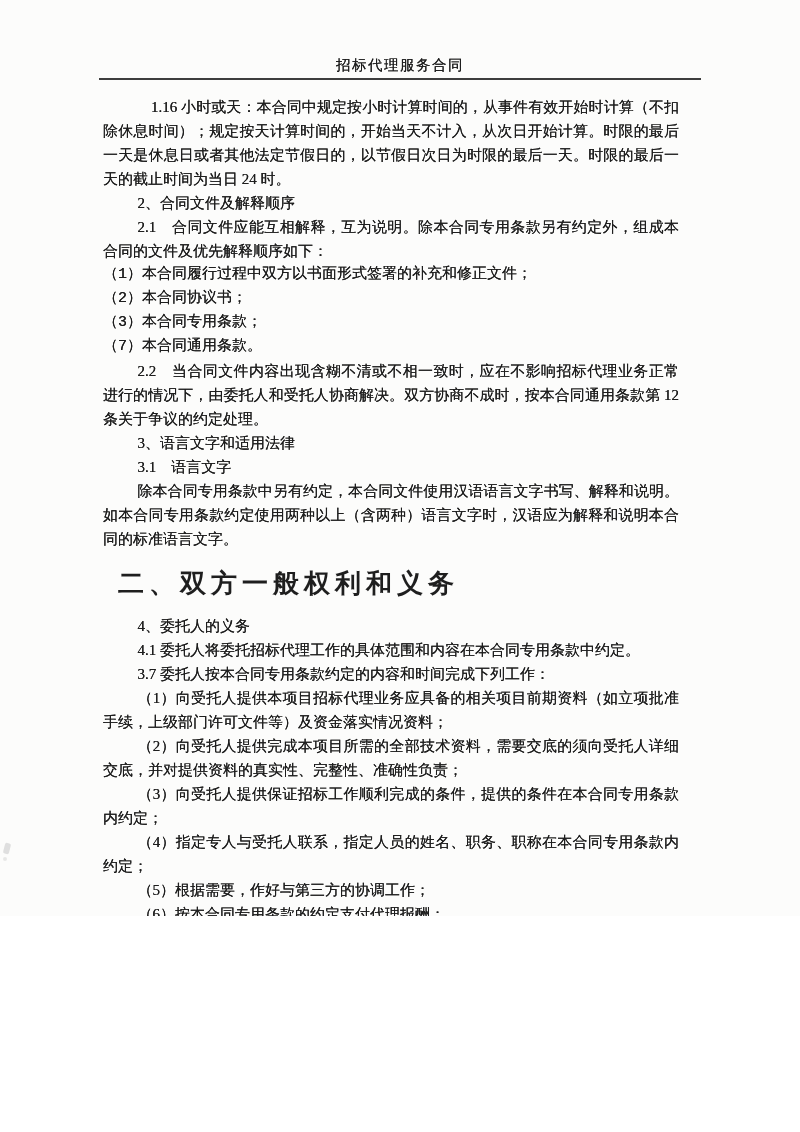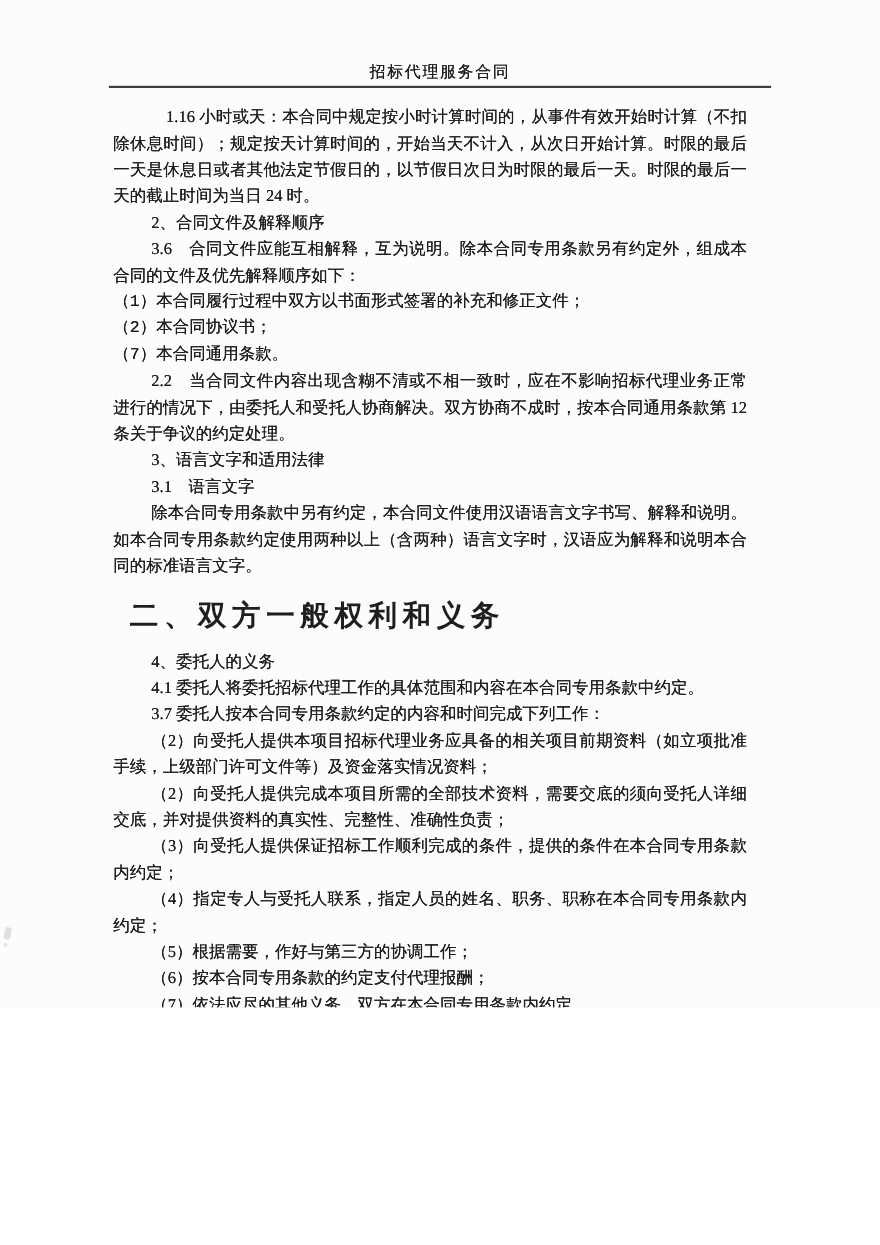--- a/index.html
+++ b/index.html
@@ -85,33 +85,34 @@
 
 <div class="page">
 
   <div class="header">
     <span class="header-title">招标代理服务合同</span>
   </div>
 
   <div class="content">
     <p class="i3">1.16 小时或天：本合同中规定按小时计算时间的，从事件有效开始时计算（不扣除休息时间）；规定按天计算时间的，开始当天不计入，从次日开始计算。时限的最后一天是休息日或者其他法定节假日的，以节假日次日为时限的最后一天。时限的最后一天的截止时间为当日 24 时。</p>
     <p class="i2">2、合同文件及解释顺序</p>
-    <p class="i2">3.6　合同文件应能互相解释，互为说明。除本合同专用条款另有约定外，组成本合同的文件及优先解释顺序如下：</p>
+    <p class="i2">2.1　合同文件应能互相解释，互为说明。除本合同专用条款另有约定外，组成本合同的文件及优先解释顺序如下：</p>
     <p class="i0">（1）本合同履行过程中双方以书面形式签署的补充和修正文件；</p>
     <p class="i0">（2）本合同协议书；</p>
+    <p class="i0">（3）本合同专用条款；</p>
     <p class="i0">（7）本合同通用条款。</p>
     <p class="i2">2.2　当合同文件内容出现含糊不清或不相一致时，应在不影响招标代理业务正常进行的情况下，由委托人和受托人协商解决。双方协商不成时，按本合同通用条款第 12 条关于争议的约定处理。</p>
     <p class="i2">3、语言文字和适用法律</p>
     <p class="i2">3.1　语言文字</p>
     <p class="i2">除本合同专用条款中另有约定，本合同文件使用汉语语言文字书写、解释和说明。如本合同专用条款约定使用两种以上（含两种）语言文字时，汉语应为解释和说明本合同的标准语言文字。</p>
     <p class="section-heading">二、双方一般权利和义务</p>
     <p class="i2">4、委托人的义务</p>
     <p class="i2">4.1 委托人将委托招标代理工作的具体范围和内容在本合同专用条款中约定。</p>
     <p class="i2">3.7 委托人按本合同专用条款约定的内容和时间完成下列工作：</p>
-    <p class="i2">（2）向受托人提供本项目招标代理业务应具备的相关项目前期资料（如立项批准手续，上级部门许可文件等）及资金落实情况资料；</p>
+    <p class="i2">（1）向受托人提供本项目招标代理业务应具备的相关项目前期资料（如立项批准手续，上级部门许可文件等）及资金落实情况资料；</p>
     <p class="i2">（2）向受托人提供完成本项目所需的全部技术资料，需要交底的须向受托人详细交底，并对提供资料的真实性、完整性、准确性负责；</p>
     <p class="i2">（3）向受托人提供保证招标工作顺利完成的条件，提供的条件在本合同专用条款内约定；</p>
     <p class="i2">（4）指定专人与受托人联系，指定人员的姓名、职务、职称在本合同专用条款内约定；</p>
     <p class="i2">（5）根据需要，作好与第三方的协调工作；</p>
     <p class="i2">（6）按本合同专用条款的约定支付代理报酬；</p>
     <p class="i2">（7）依法应尽的其他义务，双方在本合同专用条款内约定。</p>
   </div>
 
   <div class="footer">第 4 页 共 12 页</div>
 

